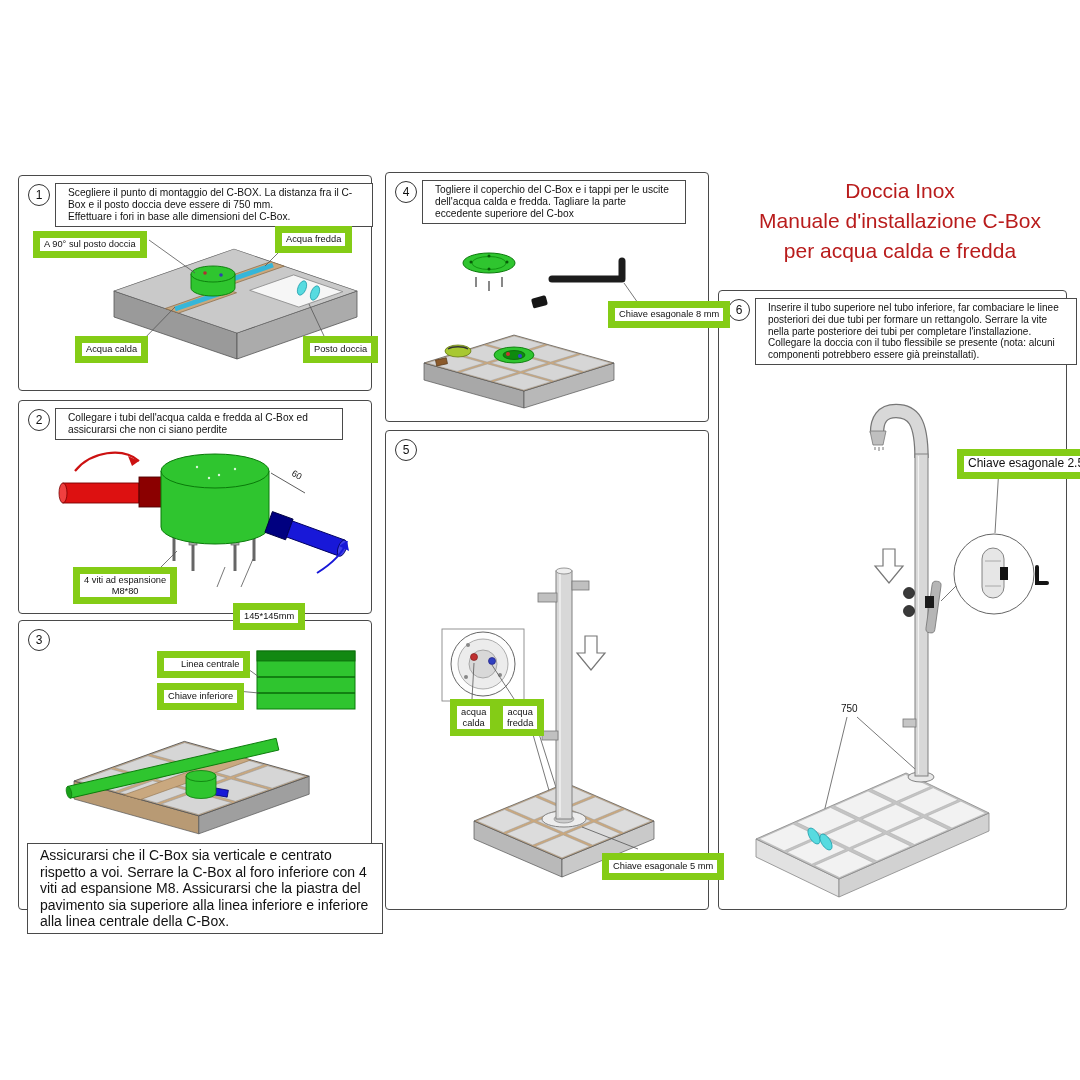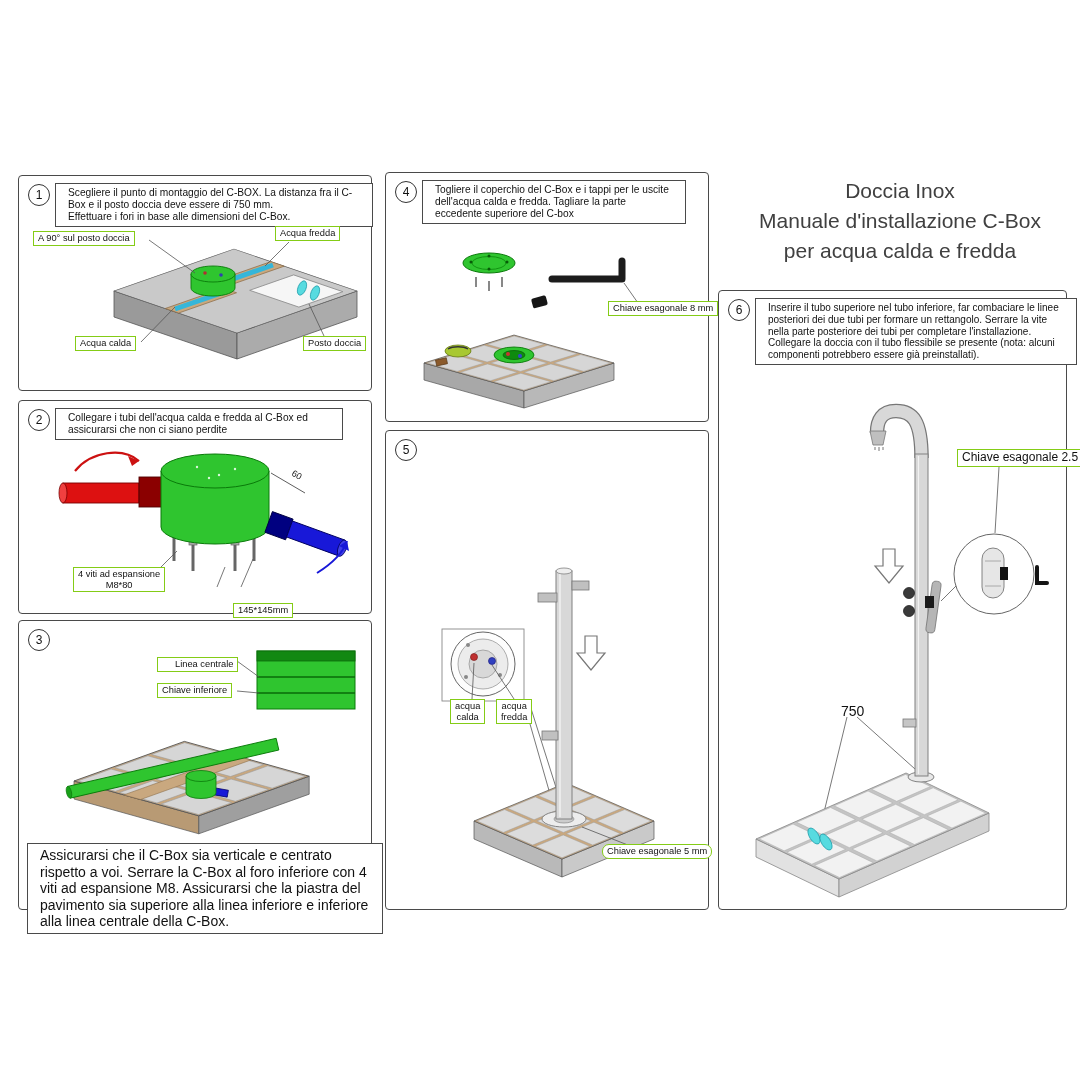--- a/index.html
+++ b/index.html
@@ -3,27 +3,27 @@
 <meta charset="utf-8">
 <style>
   html,body{margin:0;padding:0;background:#fff;}
   #canvas{position:relative;width:1080px;height:1080px;background:#fff;overflow:hidden;
           font-family:"Liberation Sans",sans-serif;color:#111;}
   .panel{position:absolute;border:1px solid #4a4a4a;border-radius:4px;background:#fff;}
   .stepnum{position:absolute;left:9px;top:8px;width:20px;height:20px;border:1.2px solid #333;
            border-radius:50%;text-align:center;line-height:20px;font-size:12px;background:#fff;z-index:3;}
   .instr{position:absolute;border:1px solid #4a4a4a;font-size:10.2px;line-height:1.18;
          padding:3px 12px;white-space:pre-line;background:#fff;z-index:3;}
-  .lbl{position:absolute;border:1px solid #84cc16;font-size:9.3px;line-height:1.15;
+  .lbl{position:absolute;border:7px solid #84cc16;font-size:9.3px;line-height:1.15;
        padding:1px 4px;background:#fff;white-space:pre-line;text-align:center;z-index:4;}
   .lbl.nowrap{white-space:nowrap;}
-  .plain{position:absolute;font-size:14px;background:transparent;z-index:4;text-align:center;}
+  .plain{position:absolute;font-size:10px;background:transparent;z-index:4;text-align:center;}
   .illus{position:absolute;left:0;top:0;z-index:1;}
   .title-block{position:absolute;left:730px;top:176px;width:340px;text-align:center;
-               font-size:21px;line-height:1.42;color:#404040;}
+               font-size:21px;line-height:1.42;color:#b91c1c;}
   
   .f-green{fill:var(--cbox_green);} 
   .f-red{fill:var(--hot_red);} 
   .f-blue{fill:var(--cold_blue);} 
   .f-cyan{fill:var(--footprint_cyan);} 
   .f-tan{fill:var(--grout_tan);}
   .ldr{stroke:#555;stroke-width:0.8;}
 </style>
 </head>
 <body>
@@ -181,21 +181,21 @@
         <rect class="f-blue" x="196" y="168" width="13" height="7" transform="rotate(10 202 171)" stroke="#000060" stroke-width="0.7"></rect>
         <path class="f-green" d="M167,155 L197,155 L197,172 A15,5.5 0 0 1 167,172 Z" stroke="#0a7a0a" stroke-width="0.8"></path>
         <ellipse class="f-green" cx="182" cy="155" rx="15" ry="5.5" stroke="#0a7a0a" stroke-width="0.8"></ellipse>
       </g>
 
       <g class="ldr">
         <line x1="218" y1="40" x2="240" y2="56"></line>
         <line x1="218" y1="70" x2="240" y2="72"></line>
       </g>
     </svg>
-    <div class="lbl nowrap" style="left:138px;top:36px;padding-left:17px;">Linea centrale</div>
+    <div class="lbl nowrap" style="left:138px;top:30px;padding-left:17px;">Linea centrale</div>
     <div class="lbl nowrap" style="left:138px;top:62px;">Chiave inferiore</div>
     <div class="instr" style="left:8px;top:222px;width:330px;font-size:14px;">Assicurarsi che il C-Box sia verticale e centrato rispetto a voi. Serrare la C-Box al foro inferiore con 4 viti ad espansione M8. Assicurarsi che la piastra del pavimento sia superiore alla linea inferiore e inferiore alla linea centrale della C-Box.</div>
   </section>
 
   <section class="panel" style="left:385px;top:172px;width:322px;height:248px;">
     <div class="stepnum">4</div>
     <div class="instr" style="left:36px;top:7px;width:238px;">Togliere il coperchio del C-Box e i tappi per le uscite dell'acqua calda e fredda. Tagliare la parte eccedente superiore del C-box</div>
     <svg class="illus" width="322" height="248">
 
       <g>
@@ -306,21 +306,21 @@
       <g class="ldr">
         <line x1="86" y1="268" x2="88" y2="232"></line>
         <line x1="128" y1="268" x2="106" y2="234"></line>
         <line x1="252" y1="418" x2="196" y2="396"></line>
       </g>
     </svg>
     <div class="lbl" style="left:64px;top:268px;">acqua
 calda</div>
     <div class="lbl" style="left:110px;top:268px;">acqua
 fredda</div>
-    <div class="lbl nowrap" style="left:216px;top:413px;border-radius:7px;">Chiave esagonale 5 mm</div>
+    <div class="lbl nowrap" style="left:216px;top:422px;">Chiave esagonale 5 mm</div>
   </section>
 
   <section class="panel" style="left:718px;top:290px;width:347px;height:618px;">
     <div class="stepnum">6</div>
     <div class="instr" style="left:36px;top:7px;width:296px;font-size:10px;">Inserire il tubo superiore nel tubo inferiore, far combaciare le linee posteriori dei due tubi per formare un rettangolo. Serrare la vite nella parte posteriore dei tubi per completare l'installazione. Collegare la doccia con il tubo flessibile se presente (nota: alcuni componenti potrebbero essere già preinstallati).</div>
     <svg class="illus" width="347" height="618">
 
       <g class="ldr" stroke="#999">
         <line x1="138" y1="426" x2="196" y2="478"></line>
         <line x1="128" y1="426" x2="100" y2="542"></line>

